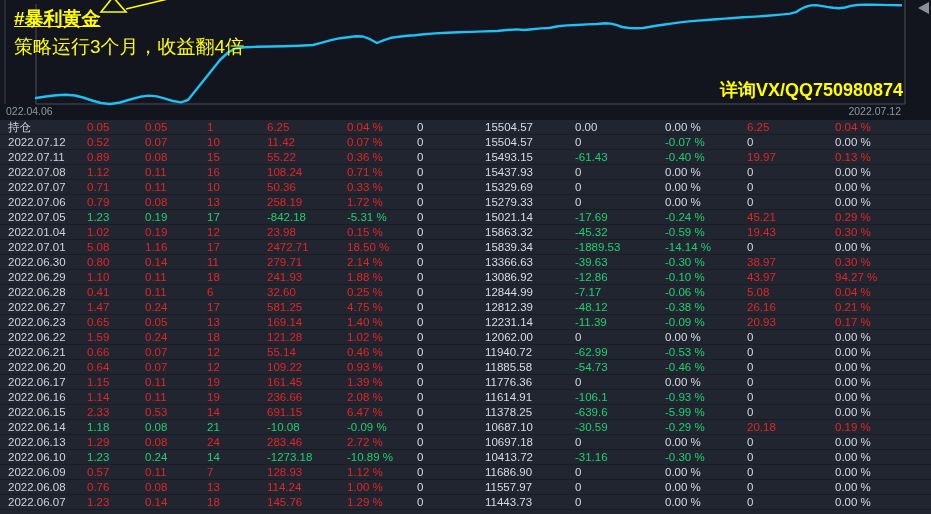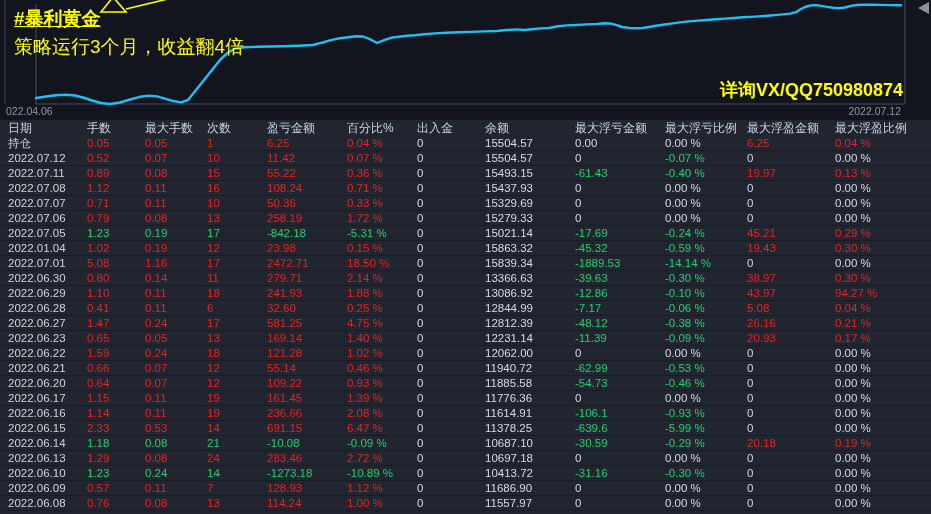--- a/index.html
+++ b/index.html
@@ -73,34 +73,20 @@
     </svg>
 
     <div class="hashtag-title">#暴利黄金</div>
     <div class="subtitle">策略运行3个月，收益翻4倍</div>
     <div class="contact">详询VX/QQ750980874</div>
     <div class="axis-date left">022.04.06</div>
     <div class="axis-date right">2022.07.12</div>
   </div>
 
   <div class="table-panel">
-    <div class="thead">
-        <div class="tcell">日期</div>
-        <div class="tcell">手数</div>
-        <div class="tcell">最大手数</div>
-        <div class="tcell">次数</div>
-        <div class="tcell">盈亏金额</div>
-        <div class="tcell">百分比%</div>
-        <div class="tcell">出入金</div>
-        <div class="tcell">余额</div>
-        <div class="tcell">最大浮亏金额</div>
-        <div class="tcell">最大浮亏比例</div>
-        <div class="tcell">最大浮盈金额</div>
-        <div class="tcell">最大浮盈比例</div>
-      </div>
     <div>
         <div class="trow">
           <div class="tcell k-d">持仓</div>
           <div class="tcell k-r">0.05</div>
           <div class="tcell k-r">0.05</div>
           <div class="tcell k-r">1</div>
           <div class="tcell k-r">6.25</div>
           <div class="tcell k-r">0.04 %</div>
           <div class="tcell k-w">0</div>
           <div class="tcell k-w">15504.57</div>

